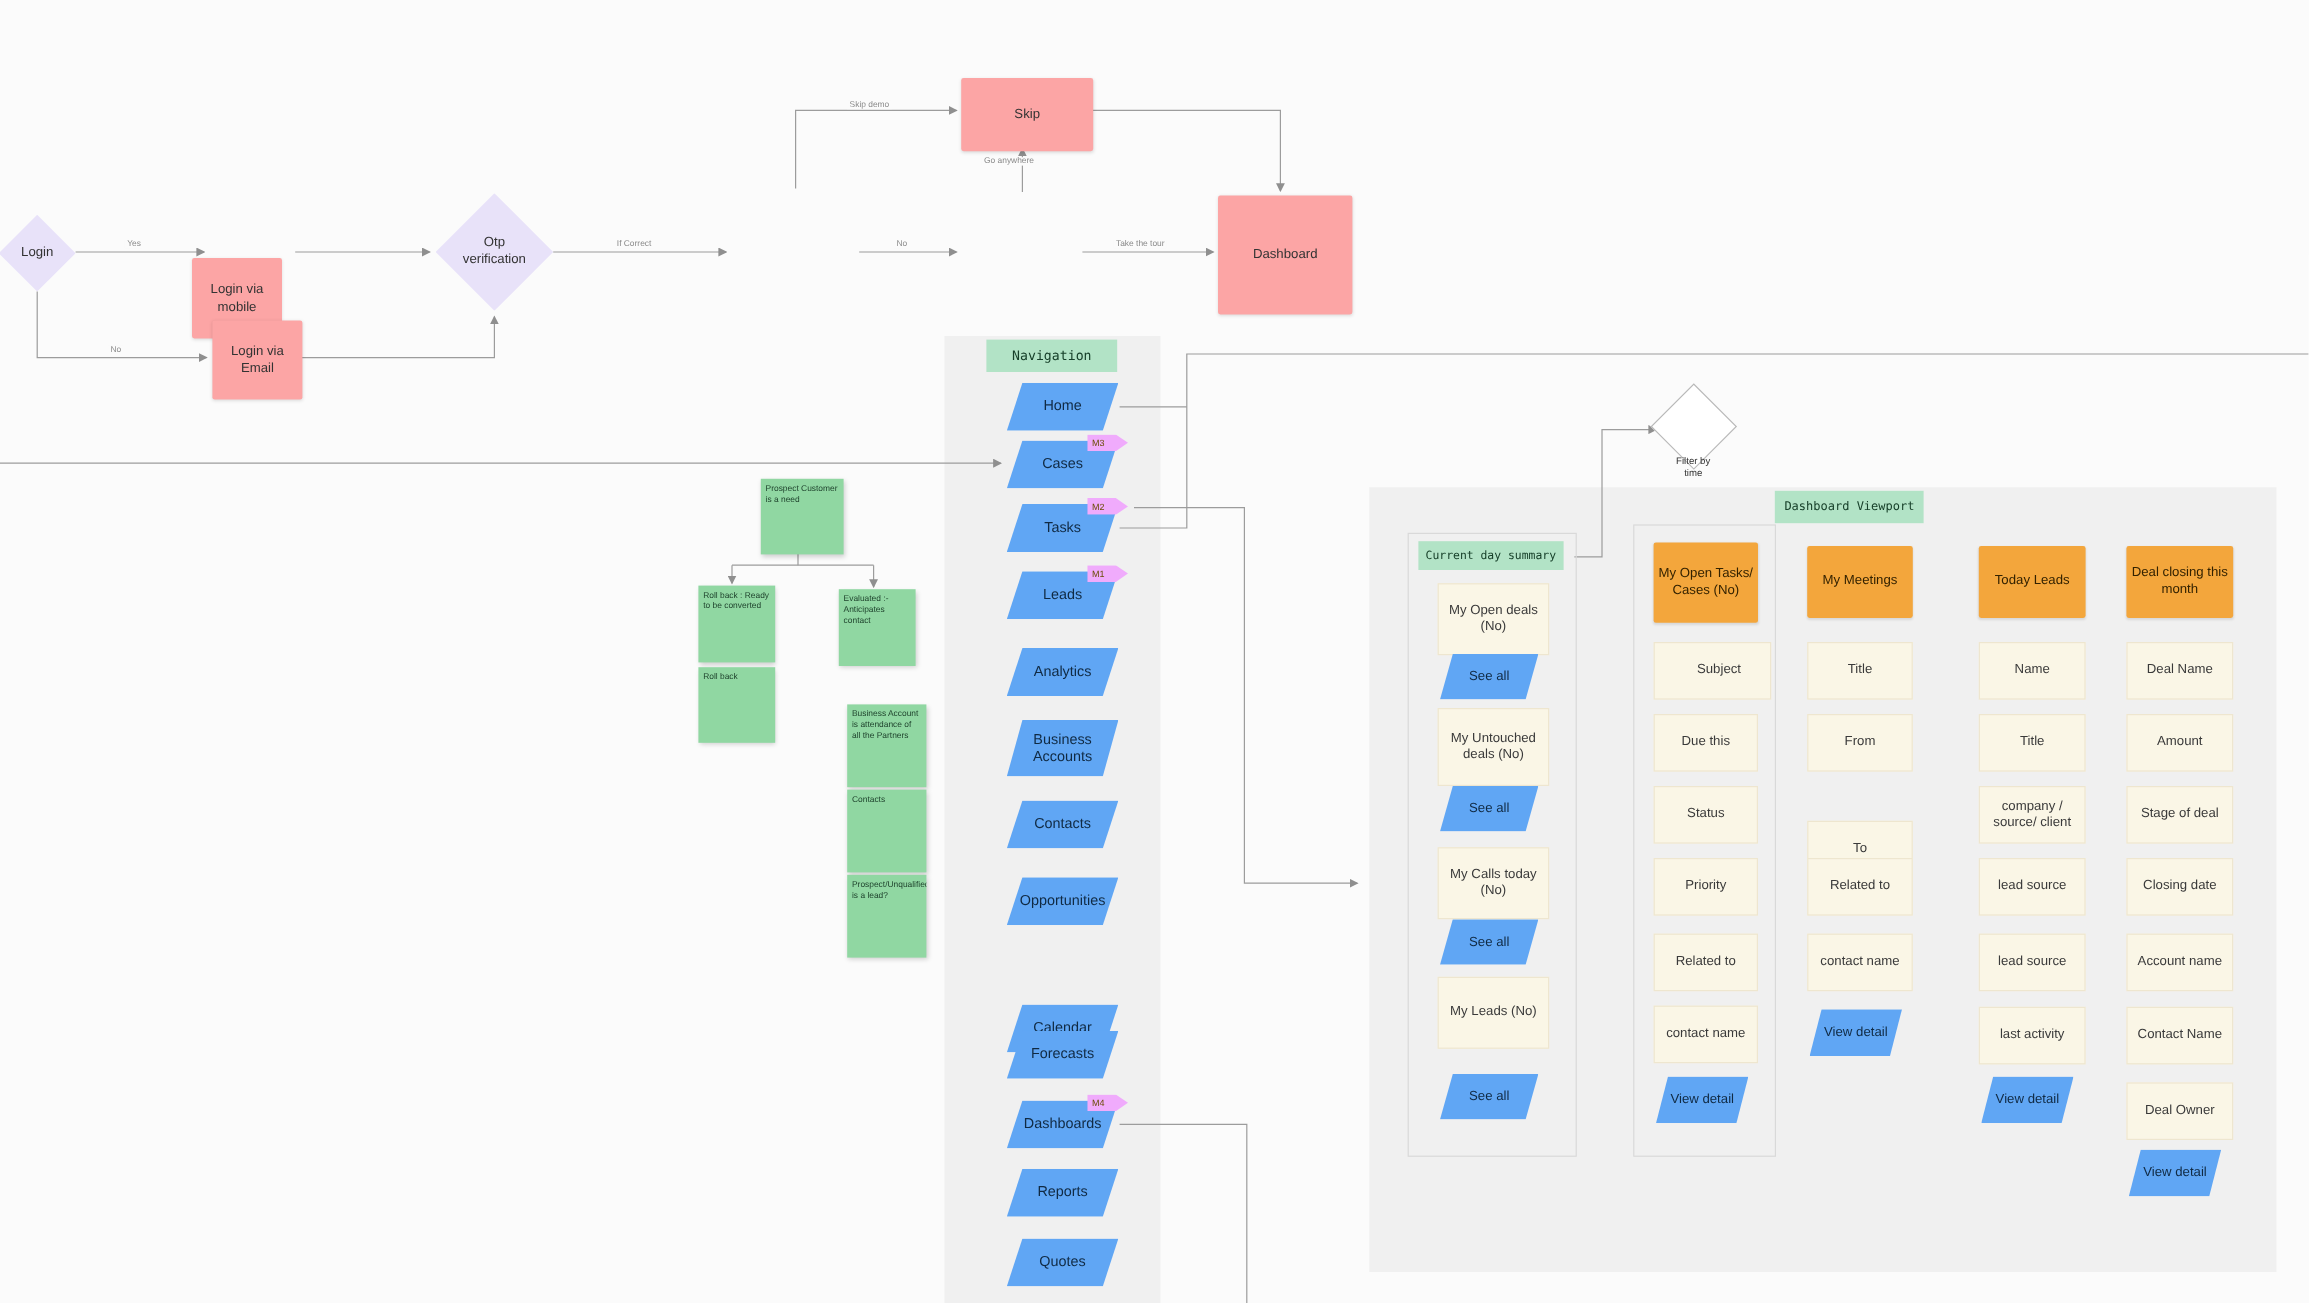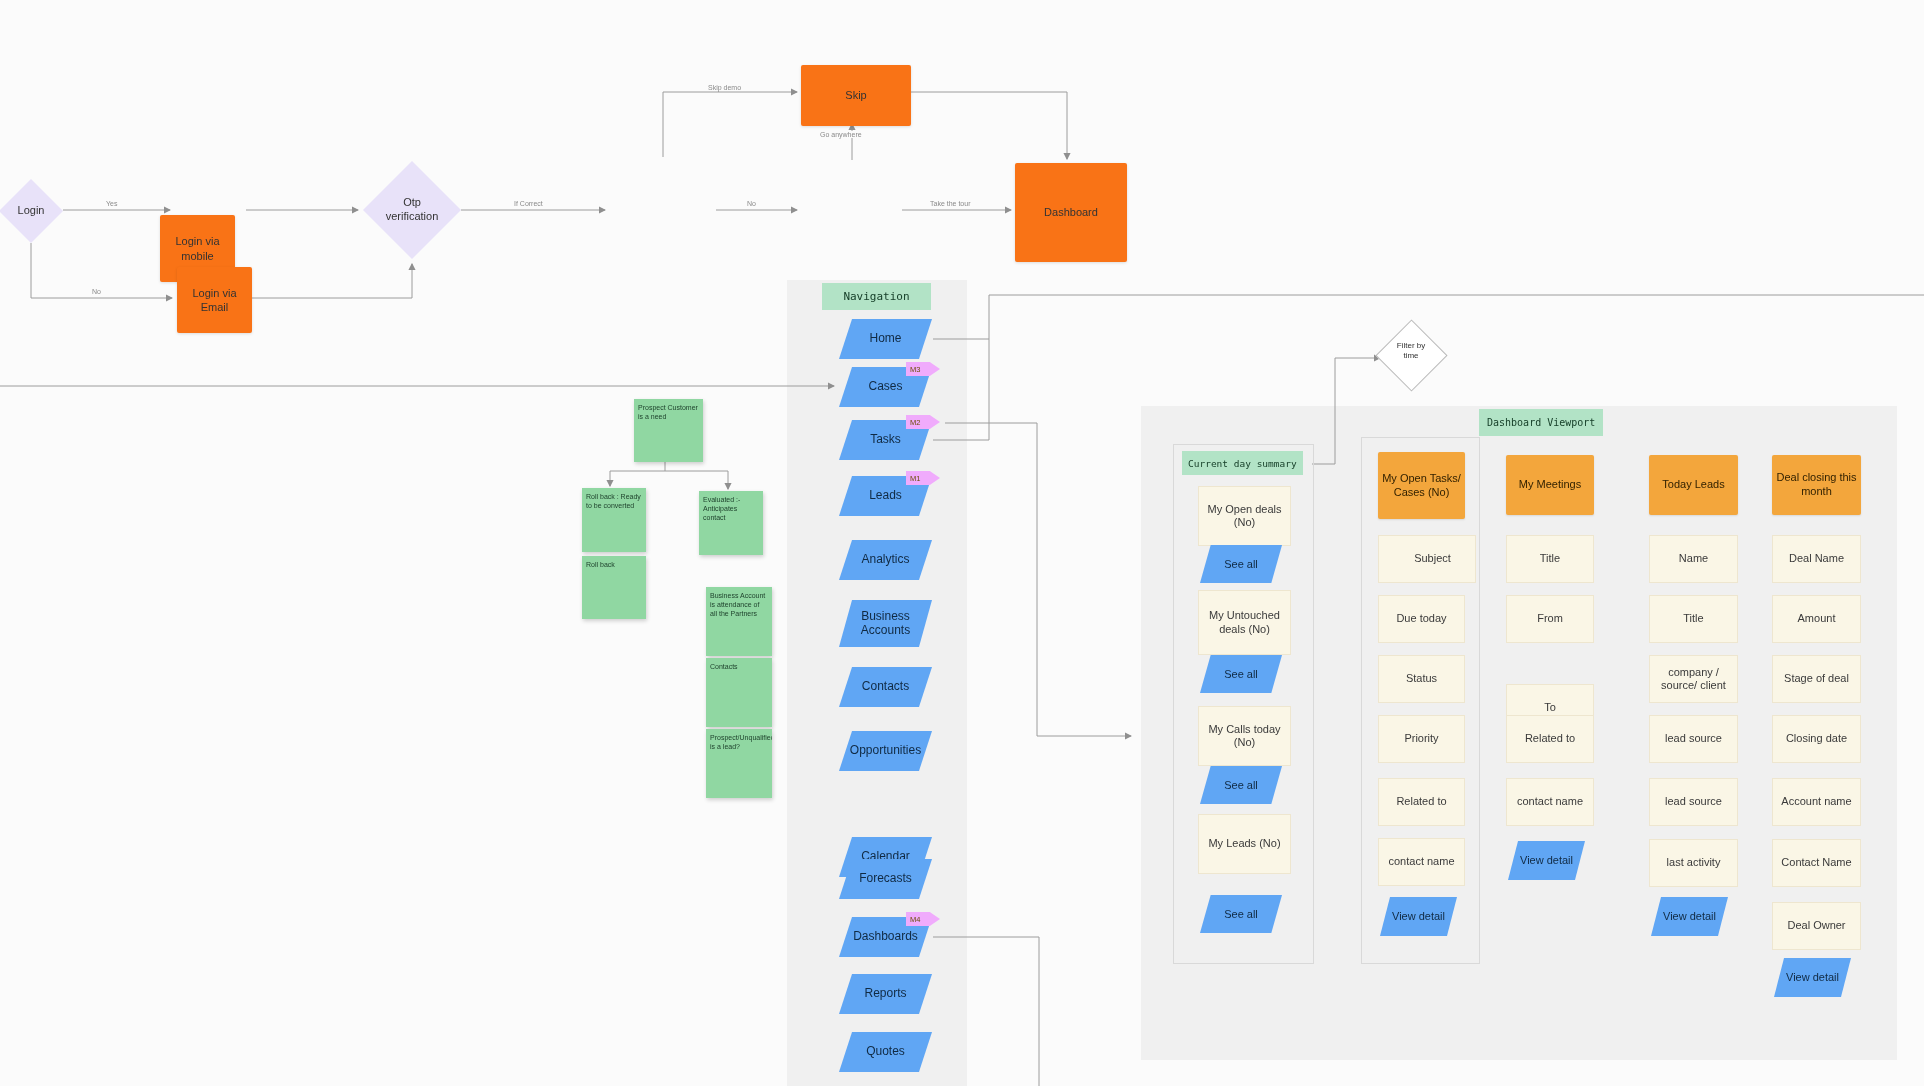--- a/index.html
+++ b/index.html
@@ -3,32 +3,32 @@
 <meta charset="utf-8">
 <style>
   html,body{margin:0;padding:0;background:#ffffff;font-family:"Liberation Sans",sans-serif;}
   #canvas{position:relative;width:1924px;height:1086px;background:#fbfbfb;overflow:hidden;}
   .abs{position:absolute;}
   svg.connectors{position:absolute;left:0;top:0;width:1924px;height:1086px;pointer-events:none;}
   .strip{background:#f0f0f0;}
   .frame{border:1px solid #d9d9d9;}
   .diamond{background:#e8e2f9;clip-path:polygon(50% 0,100% 50%,50% 100%,0 50%);display:flex;align-items:center;justify-content:center;text-align:center;font-size:11px;color:#333;line-height:1.25;}
   .diamond span{width:72%;}
-  .yellow{background:#f97316;border-radius:2px;box-shadow:0 1px 3px rgba(0,0,0,.12);display:flex;align-items:center;justify-content:center;text-align:center;font-size:11px;color:#333;line-height:1.3;padding:3px;}
+  .yellow{background:#fca5a5;border-radius:2px;box-shadow:0 1px 3px rgba(0,0,0,.12);display:flex;align-items:center;justify-content:center;text-align:center;font-size:11px;color:#333;line-height:1.3;padding:3px;}
   .navitem{position:absolute;}
   .para{position:absolute;inset:0;background:#60a6f4;clip-path:polygon(14% 0,100% 0,86% 100%,0 100%);display:flex;align-items:center;justify-content:center;text-align:center;font-size:12px;color:#102a43;line-height:1.15;padding:0 11px;}
   .bluepara{background:#60a6f4;clip-path:polygon(13% 0,100% 0,87% 100%,0 100%);display:flex;align-items:center;justify-content:center;text-align:center;font-size:11px;color:#102a43;line-height:1.15;}
   .tag{position:absolute;width:30px;height:14px;background:#f0abfc;clip-path:polygon(0 0,70% 0,100% 50%,70% 100%,0 100%);display:flex;align-items:center;justify-content:flex-start;padding-left:4px;font-size:7.5px;color:#6b4d07;}
   .greenlbl{background:#b2e3c6;color:#17402a;font-family:"DejaVu Sans Mono",monospace;display:flex;align-items:center;justify-content:center;white-space:nowrap;}
   .cream{background:#faf6e6;border:1px solid #eee6cf;display:flex;align-items:center;justify-content:center;text-align:center;font-size:11px;color:#3a3a3a;line-height:1.2;padding:2px;}
   .orange{background:#f3a63c;border-radius:2px;display:flex;align-items:center;justify-content:center;text-align:center;font-size:11px;color:#332200;line-height:1.25;padding:3px;box-shadow:0 1px 2px rgba(0,0,0,.1);}
   .note{background:#90d7a2;box-shadow:1px 2px 4px rgba(0,0,0,.18);font-size:7px;color:#1c3f2a;padding:4px;line-height:1.3;overflow:hidden;}
   .edgelbl{position:absolute;font-size:7px;color:#8a8a8a;white-space:nowrap;background:#fbfbfb;padding:0 2px;}
   .filterbox{position:absolute;width:49px;height:49px;background:#ffffff;border:1px solid #b9b9b9;transform:rotate(45deg);}
-  .filterlbl{position:absolute;font-size:8px;color:#333;text-align:center;line-height:1.3;}
+  .filterlbl{position:absolute;font-size:8px;color:#333;text-align:center;line-height:1.3;margin-top:39px;}
 </style>
 </head>
 <body>
 
 <div id="canvas">
 
   <div class="abs strip" style="left:787px;top:280px;width:180px;height:806px;"></div>
   <div class="abs strip" style="left:1141px;top:406px;width:756px;height:654px;"></div>
 
   <svg class="connectors">
@@ -202,21 +202,21 @@
     </div>
 
   <div class="abs frame" style="left:1361px;top:437px;width:117px;height:525px;"></div>
   <div class="abs orange" style="left:1378px;top:452px;width:81px;height:61px;">
       <span>My Open Tasks/ Cases (No)</span>
     </div>
   <div class="abs cream" style="left:1378px;top:535px;width:81px;height:42px;padding-left:13px;">
       <span>Subject</span>
     </div>
   <div class="abs cream" style="left:1378px;top:595px;width:81px;height:42px;">
-      <span>Due today</span>
+      <span>Due this</span>
     </div>
   <div class="abs cream" style="left:1378px;top:655px;width:81px;height:42px;">
       <span>Status</span>
     </div>
   <div class="abs cream" style="left:1378px;top:715px;width:81px;height:42px;">
       <span>Priority</span>
     </div>
   <div class="abs cream" style="left:1378px;top:778px;width:81px;height:42px;">
       <span>Related to</span>
     </div>

